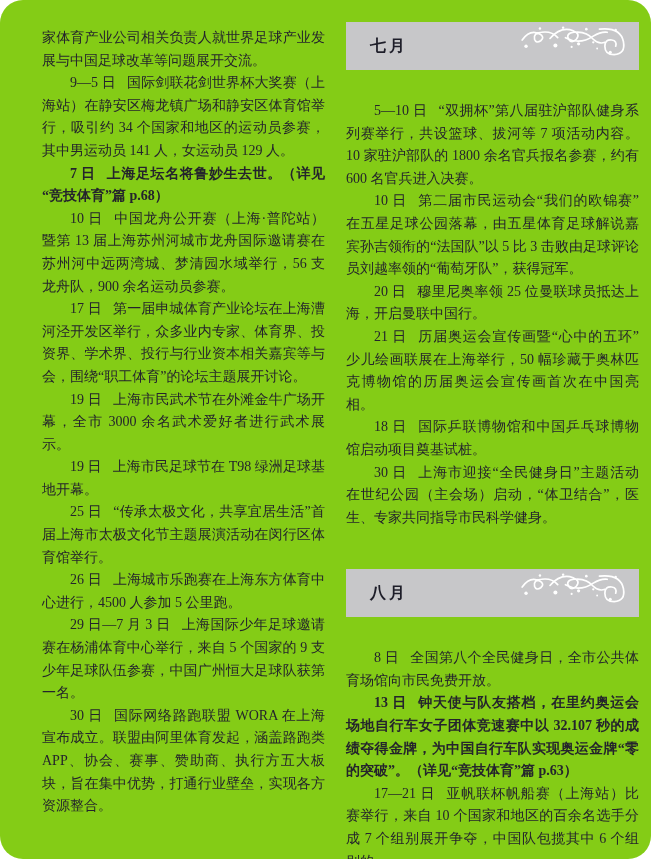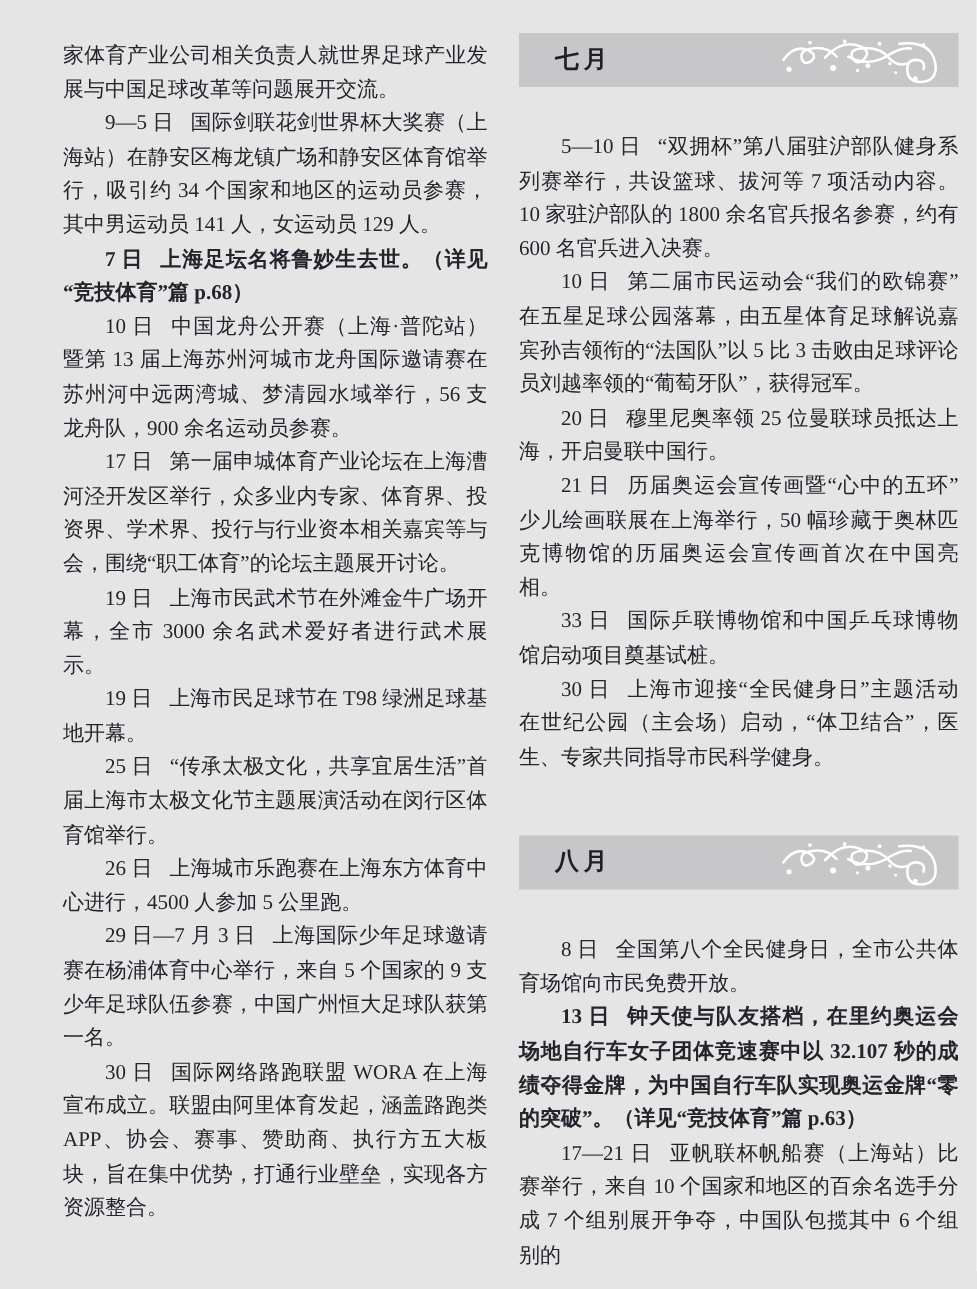--- a/index.html
+++ b/index.html
@@ -1,31 +1,32 @@
 <!DOCTYPE html>
 <html lang="zh"><head>
 <meta charset="utf-8">
 <style>
   html,body{margin:0;padding:0;background:#ffffff;}
   body{width:651px;height:859px;overflow:hidden;}
   .page{
-    position:relative;width:651px;height:859px;background:#e5e5e5;
+    position:relative;width:651px;height:859px;background:#84cc16;
     font-family:"Liberation Serif","DejaVu Serif",serif;
+    border-radius:23px;
   }
   .col{position:absolute;top:0;}
   .col-left{left:42px;top:27px;width:283px;}
   .col-right{left:346px;top:22px;width:293px;}
   .entry{
     margin:0;font-size:14px;line-height:22.6px;text-align:justify;
     text-indent:2em;color:#24242c;
   }
   .entry.cont{text-indent:0;}
   .entry.bold{font-weight:700;}
   .entry-date{padding-right:0.8em;white-space:nowrap;}
-  .month-banner{position:relative;height:36px;background:#c7c7c9;width:100%;}
+  .month-banner{position:relative;height:48px;background:#c7c7c9;width:100%;}
   .month-title{
     position:absolute;left:24px;top:50%;transform:translateY(-50%);
     font-size:16px;font-weight:700;color:#1e1e29;letter-spacing:3px;
   }
   .banner-ornament{position:absolute;right:4px;top:1px;height:34px;width:150px;}
   .entries{margin-top:30px;}
   .banner-august{margin-top:40px;}
 </style>
 </head>
 <body>
@@ -73,21 +74,21 @@
           <circle cx="125" cy="9" r="1.6"></circle>
         </g>
       </svg>
     </div>
 
     <div class="entries">
         <p class="entry"><span class="entry-date">5—10 日</span>“双拥杯”第八届驻沪部队健身系列赛举行，共设篮球、拔河等 7 项活动内容。10 家驻沪部队的 1800 余名官兵报名参赛，约有 600 名官兵进入决赛。</p>
         <p class="entry"><span class="entry-date">10 日</span>第二届市民运动会“我们的欧锦赛”在五星足球公园落幕，由五星体育足球解说嘉宾孙吉领衔的“法国队”以 5 比 3 击败由足球评论员刘越率领的“葡萄牙队”，获得冠军。</p>
         <p class="entry"><span class="entry-date">20 日</span>穆里尼奥率领 25 位曼联球员抵达上海，开启曼联中国行。</p>
         <p class="entry"><span class="entry-date">21 日</span>历届奥运会宣传画暨“心中的五环”少儿绘画联展在上海举行，50 幅珍藏于奥林匹克博物馆的历届奥运会宣传画首次在中国亮相。</p>
-        <p class="entry"><span class="entry-date">33 日</span>国际乒联博物馆和中国乒乓球博物馆启动项目奠基试桩。</p>
+        <p class="entry"><span class="entry-date">18 日</span>国际乒联博物馆和中国乒乓球博物馆启动项目奠基试桩。</p>
         <p class="entry"><span class="entry-date">30 日</span>上海市迎接“全民健身日”主题活动在世纪公园（主会场）启动，“体卫结合”，医生、专家共同指导市民科学健身。</p>
       </div>
 
     <div class="month-banner banner-august">
       <span class="month-title">八月</span>
       <svg class="banner-ornament" viewBox="0 0 150 44" preserveAspectRatio="xMaxYMid meet" aria-hidden="true">
         <g fill="none" stroke="#ffffff" stroke-width="2.2" stroke-linecap="round">
           <path d="M4,22 q10,-14 22,-8 q8,4 2,9 q-6,4 -8,-2 q-2,-8 9,-9 q13,-2 21,7"></path>
           <path d="M40,20 q14,-16 30,-10 q10,4 4,11 q-6,6 -10,0 q-4,-8 7,-9 q16,-2 25,9 q7,7 15,4"></path>
           <path d="M60,19 q18,10 36,-2 q10,-6 18,-5"></path>

